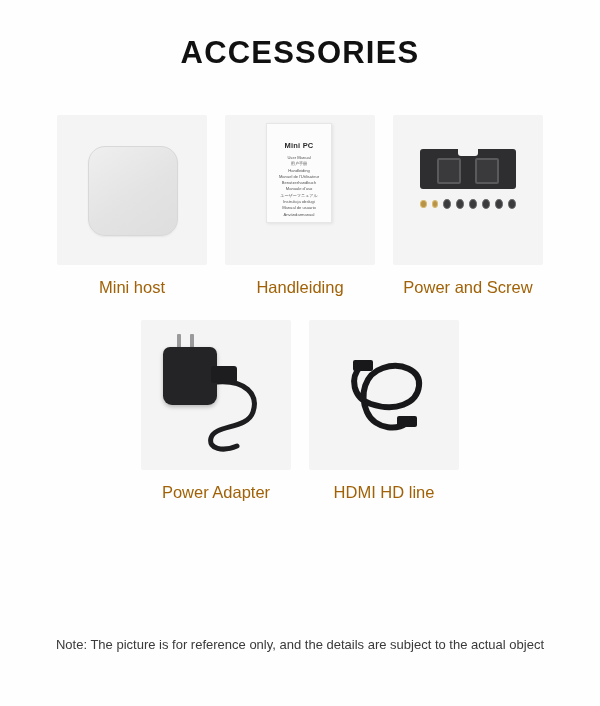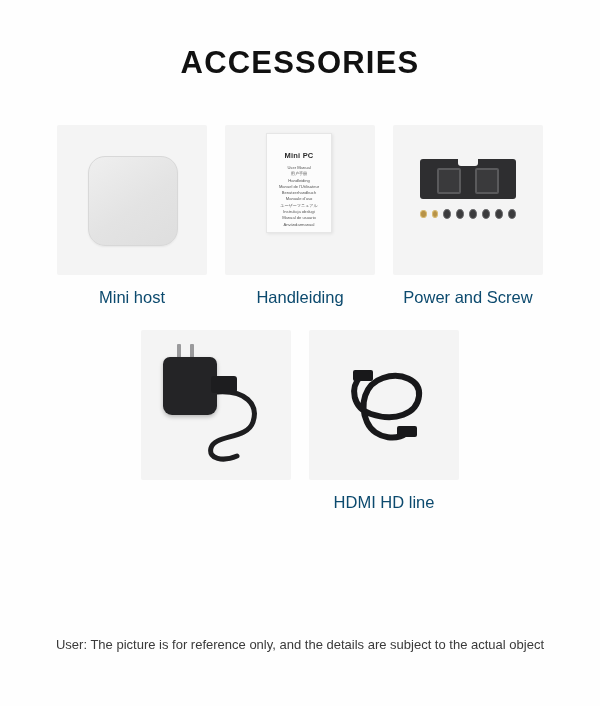--- a/index.html
+++ b/index.html
@@ -20,21 +20,21 @@
     position: relative;
     box-sizing: border-box;
     background: #fefefe;
   }
   .title {
     text-align: center;
     font-size: 31px;
     font-weight: bold;
     letter-spacing: 1.2px;
     color: #111111;
-    padding-top: 45px;
+    padding-top: 35px;
     margin: 0;
   }
 
   
   .row {
     display: flex;
     justify-content: center;
     gap: 18px;
   }
   .row-1 { margin-top: 44px; }
@@ -50,21 +50,21 @@
     width: 150px;
     height: 150px;
     background: #f4f4f4;
     border-radius: 2px;
     position: relative;
     overflow: hidden;
   }
   .caption {
     margin-top: 13px;
     font-size: 16.5px;
-    color: #0c4a6e;
+    color: #a16207;
     line-height: 1.2;
   }
 
   
   .minipc {
     position: absolute;
     left: 31px;
     top: 31px;
     width: 88px;
     height: 88px;
@@ -301,31 +301,32 @@
         <svg class="adapter-cable" viewBox="0 0 150 150">
           <path d="M76 62 C 104 60, 118 74, 112 92 C 106 110, 74 104, 70 118 C 67 129, 82 132, 96 126" fill="none" stroke="#1d1d1f" stroke-width="5" stroke-linecap="round"></path>
         </svg>
         <div class="adapter-prongs">
           <i></i>
             <i></i>
         </div>
         <div class="adapter-body"></div>
         <div class="adapter-plug"></div>
       </div>
+      <div class="caption">Power Adapter</div>
     </div>
 
     <div class="card">
       <div class="thumb">
         <svg class="hdmi" viewBox="0 0 150 150">
           <path d="M52 46 C 40 58, 44 78, 62 84 C 86 92, 108 84, 110 66 C 112 50, 92 42, 74 48
                    C 56 54, 50 74, 58 92 C 66 110, 92 112, 100 100" fill="none" stroke="#18181a" stroke-width="6" stroke-linecap="round"></path>
           <rect x="44" y="40" width="20" height="11" rx="2" fill="#18181a"></rect>
           <rect x="88" y="96" width="20" height="11" rx="2" fill="#18181a"></rect>
         </svg>
       </div>
       <div class="caption">HDMI HD line</div>
     </div>
 
   </div>
 
-  <div class="note">User: The picture is for reference only, and the details are subject to the actual object</div>
+  <div class="note">Note: The picture is for reference only, and the details are subject to the actual object</div>
 
 </div>
 
 </body></html>

